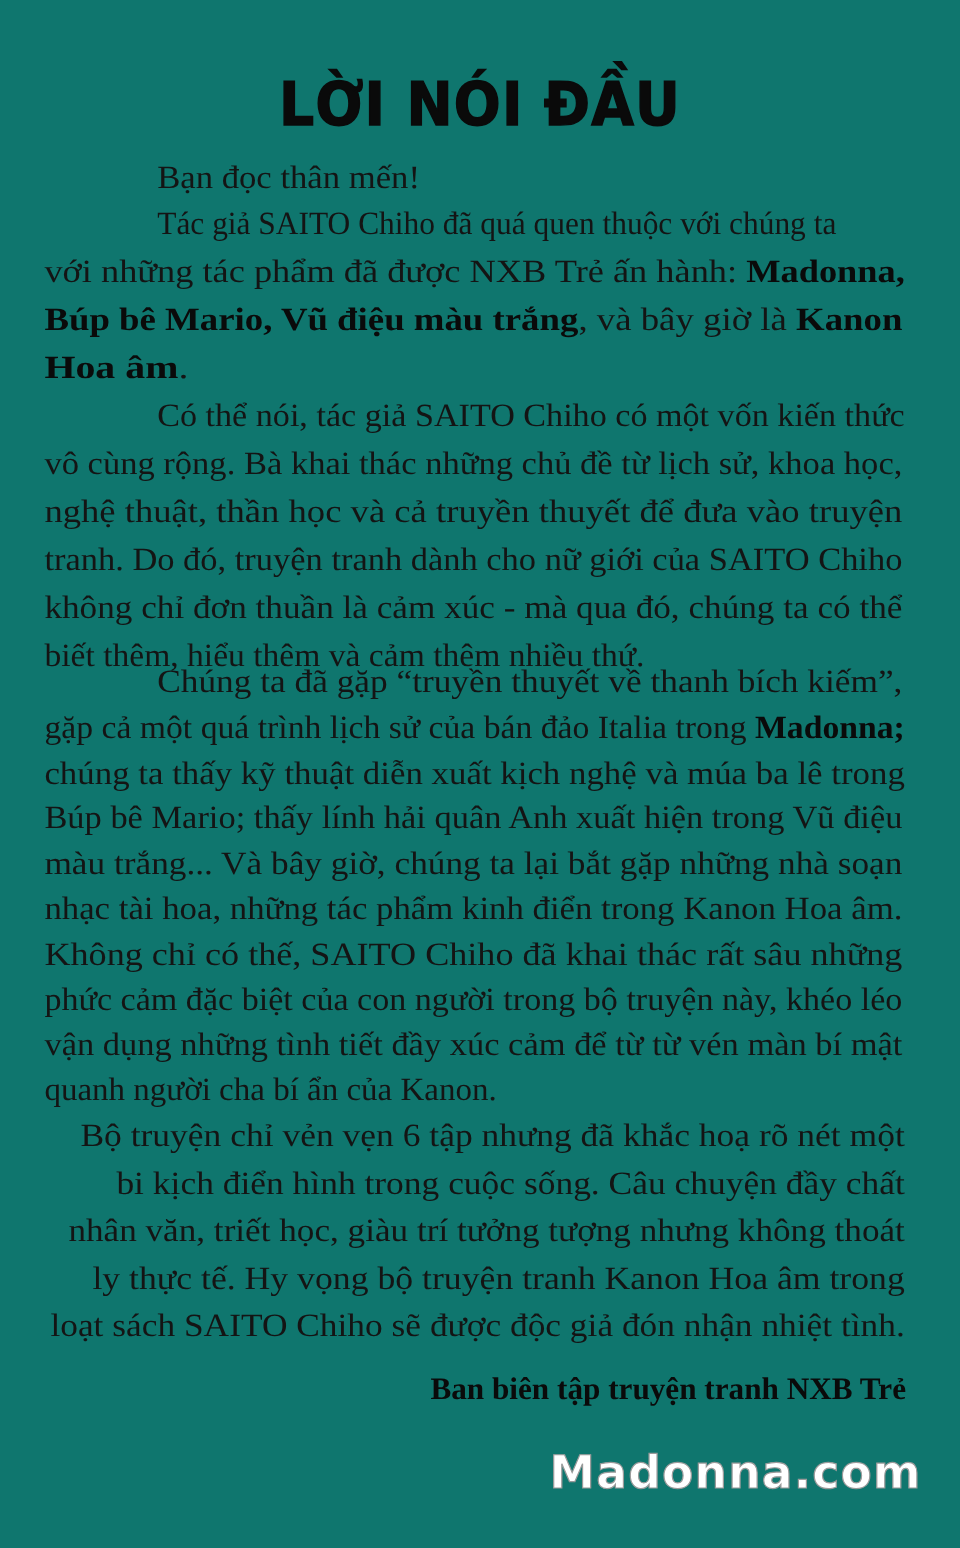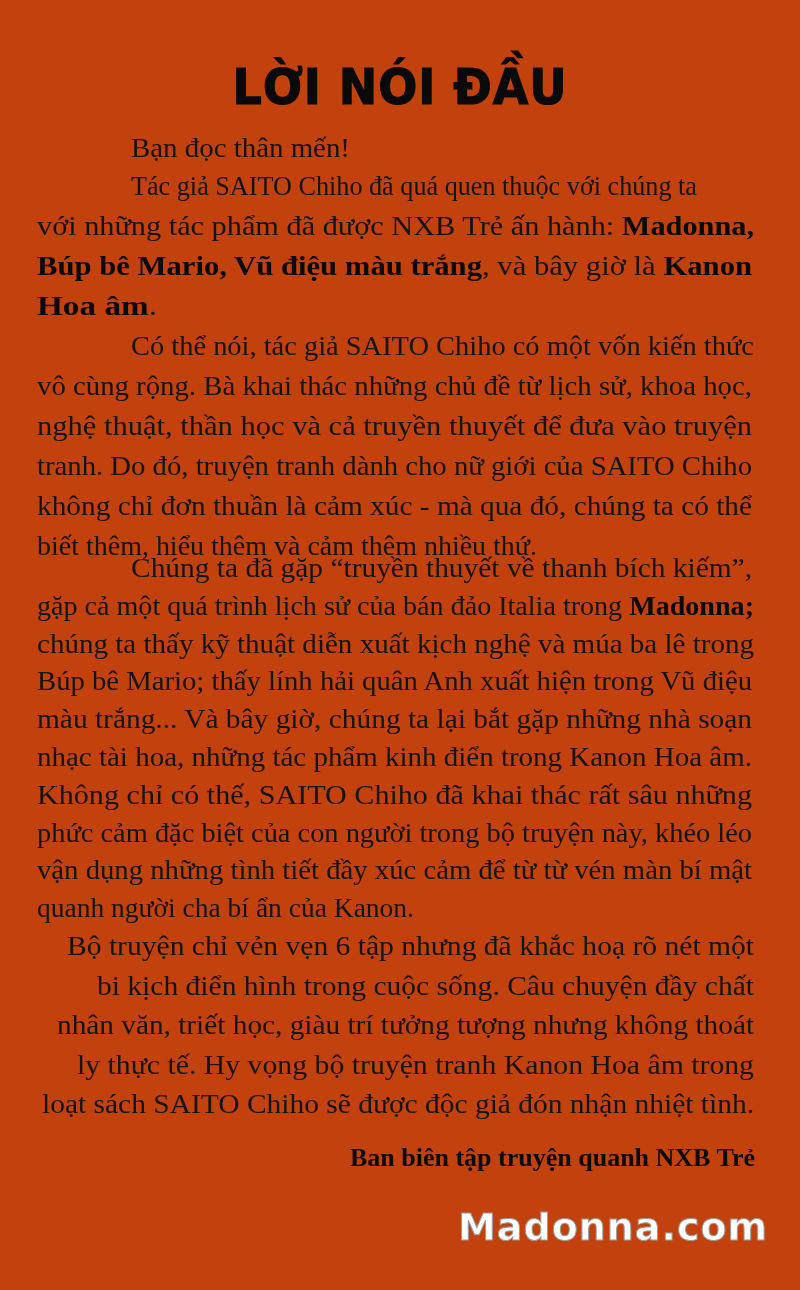--- a/index.html
+++ b/index.html
@@ -13,21 +13,21 @@
       position: relative;
       overflow: hidden;
       color: #111111;
       font-family: "Liberation Serif", "DejaVu Serif", serif;
     }
     .page {
       position: absolute;
       left: 0; top: 0;
       width: 800px;
       height: 1290px;
-      background: #c2410c;
+      background: #0f766e;
     }
     .title {
       position: absolute;
       top: 62px;
       left: 0;
       width: 800px;
       text-align: center;
       font-family: "DejaVu Sans", "Liberation Sans", sans-serif;
       font-weight: 900;
       font-size: 50px;
@@ -99,15 +99,15 @@
       <div class="line" style="top: 819.6px; left: 37px; transform: scaleX(1.0517);"><span>phức cảm đặc biệt của con người trong bộ truyện này, khéo léo</span></div>
       <div class="line" style="top: 857.4px; left: 37px; transform: scaleX(1.0636);"><span>vận dụng những tình tiết đầy xúc cảm để từ từ vén màn bí mật</span></div>
       <div class="line" style="top: 895.2px; left: 37px; transform: scaleX(1.0187);"><span>quanh người cha bí ẩn của Kanon.</span></div>
       <div class="line" style="top: 933px; left: 67px; transform: scaleX(1.0953);"><span>Bộ truyện chỉ vẻn vẹn 6 tập nhưng đã khắc hoạ rõ nét một</span></div>
       <div class="line" style="top: 972.5px; left: 97px; transform: scaleX(1.0939);"><span>bi kịch điển hình trong cuộc sống. Câu chuyện đầy chất</span></div>
       <div class="line" style="top: 1012px; left: 57px; transform: scaleX(1.0851);"><span>nhân văn, triết học, giàu trí tưởng tượng nhưng không thoát</span></div>
       <div class="line" style="top: 1051.5px; left: 77px; transform: scaleX(1.1017);"><span>ly thực tế. Hy vọng bộ truyện tranh Kanon  Hoa âm trong</span></div>
       <div class="line" style="top: 1091px; left: 42px; transform: scaleX(1.0915);"><span>loạt sách SAITO Chiho sẽ được độc giả đón nhận nhiệt tình.</span></div>
     </div>
 
-  <div class="sig">Ban biên tập truyện quanh NXB Trẻ</div>
+  <div class="sig">Ban biên tập truyện tranh NXB Trẻ</div>
   <div class="watermark">Madonna.com</div>
 </div>
 
 </body></html>

